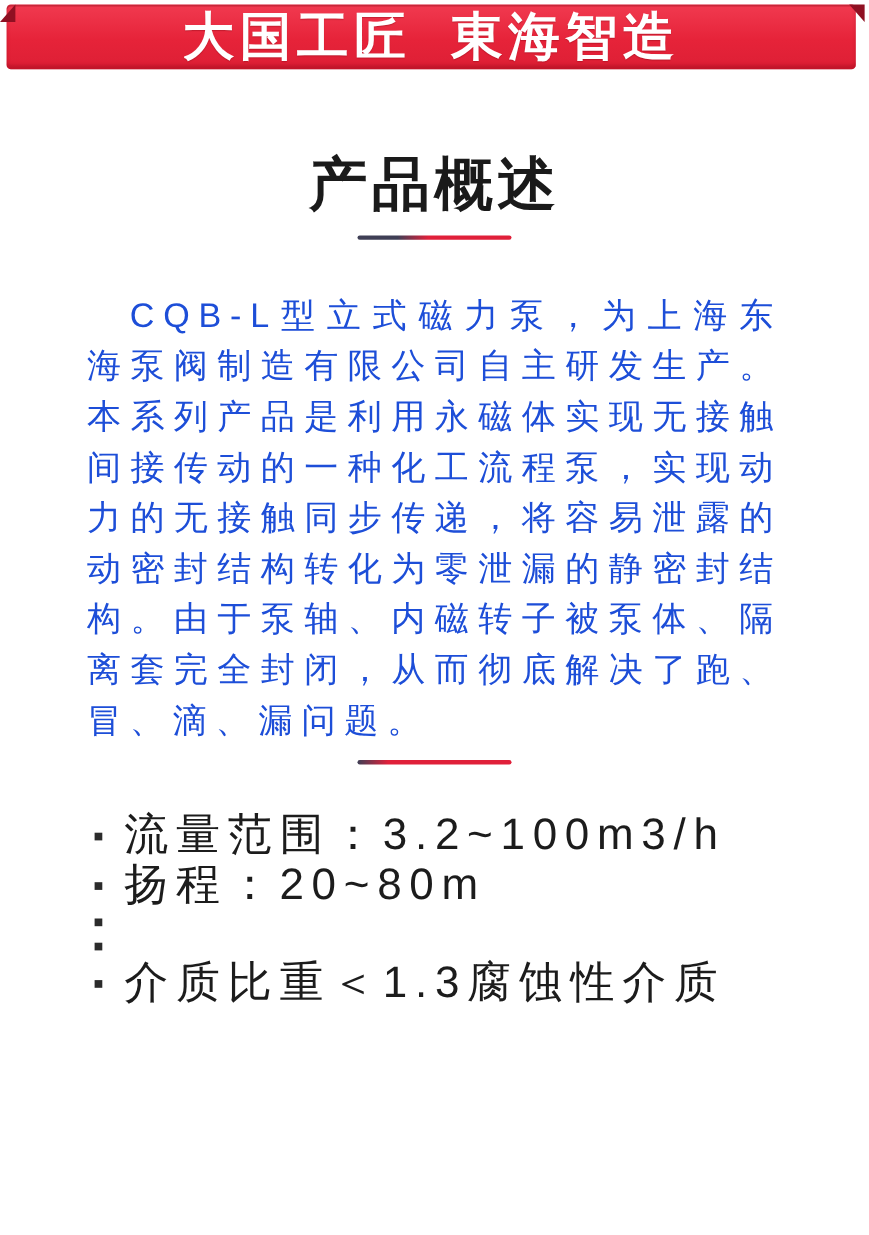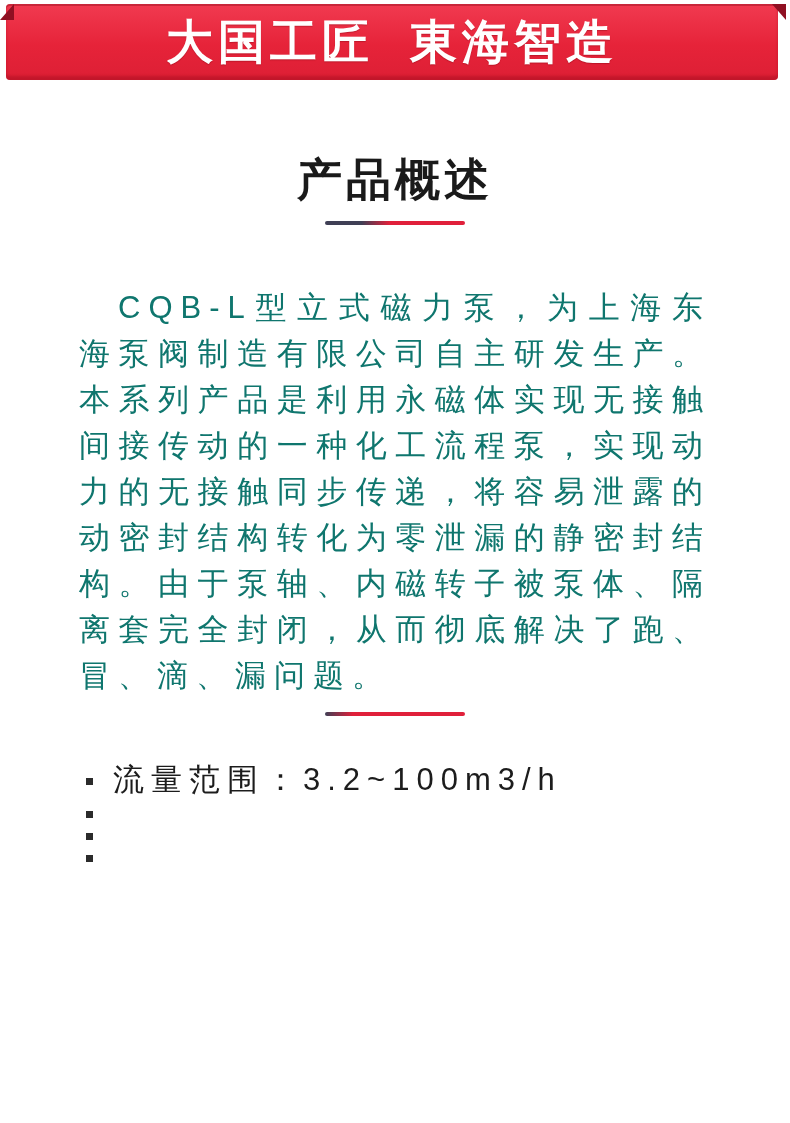--- a/index.html
+++ b/index.html
@@ -14,21 +14,21 @@
     width: 790px;
     height: 1123px;
     overflow: hidden;
     background: #ffffff;
   }
 
   
   .banner {
     position: relative;
     margin: 4px 12px 0 6px;
-    height: 76px;
+    height: 59px;
     background: linear-gradient(180deg, #f13a50 0%, #e62339 55%, #dd1f35 100%);
     border-radius: 4px;
     box-shadow: inset 0 2px 0 rgba(150, 15, 30, 0.45),
                 inset 0 -4px 3px rgba(160, 12, 28, 0.45);
     display: flex;
     align-items: center;
     justify-content: center;
   }
   .banner::before,
   .banner::after {
@@ -54,21 +54,21 @@
     font-weight: 700;
     letter-spacing: 5px;
     white-space: pre;
     text-shadow: 0 1px 1px rgba(120, 0, 15, 0.35);
   }
 
   
   .section-title {
     margin-top: 72px;
     text-align: center;
-    font-size: 45px;
+    font-size: 53px;
     font-weight: 700;
     letter-spacing: 4px;
     color: #1a1a1a;
     line-height: 1.25;
   }
   .title-underline {
     width: 140px;
     height: 4px;
     margin: 13px auto 0 auto;
     border-radius: 2px;
@@ -76,41 +76,41 @@
   .underline-overview {
     background: linear-gradient(90deg, #3f3f55 0%, #3f3f55 26%, #e0203a 46%, #e0203a 100%);
   }
   .underline-conditions {
     background: linear-gradient(90deg, #3f3f55 0%, #e0203a 20%, #e0203a 100%);
   }
 
   
   .overview-paragraph {
     width: 632px;
-    margin: 60px auto 0 auto;
+    margin: 46px auto 0 auto;
     font-size: 31px;
     line-height: 46px;
     letter-spacing: 8px;
     text-align: justify;
     text-justify: inter-character;
     text-indent: 39px;
-    color: #0f766e;
+    color: #1d4ed8;
   }
 
   
   .conditions-title { margin-top: 86px; }
   .conditions-list {
     list-style: none;
     margin: 48px 60px 0 86px;
   }
   .conditions-list li {
     display: flex;
     align-items: center;
     margin-bottom: 13px;
-    font-size: 31px;
+    font-size: 40px;
     line-height: 32px;
     letter-spacing: 7px;
     color: #1c1c1c;
   }
   .bullet {
     flex: 0 0 auto;
     width: 7px;
     height: 7px;
     background: #2b2b2b;
     margin-right: 20px;
@@ -136,23 +136,28 @@
   <div>
     <div class="title-underline underline-conditions"></div>
 
     <ul class="conditions-list">
       <li>
         <span class="bullet"></span>
         <span class="item-text">流量范围：3.2~100m3/h</span>
       </li>
       <li>
         <span class="bullet"></span>
+        <span class="item-text">扬程：20~80m</span>
       </li>
       <li>
         <span class="bullet"></span>
       </li>
       <li>
         <span class="bullet"></span>
       </li>
+      <li>
+        <span class="bullet"></span>
+        <span class="item-text">介质比重＜1.3腐蚀性介质</span>
+      </li>
     </ul>
   </div>
 
 </div>
 
 </body></html>

